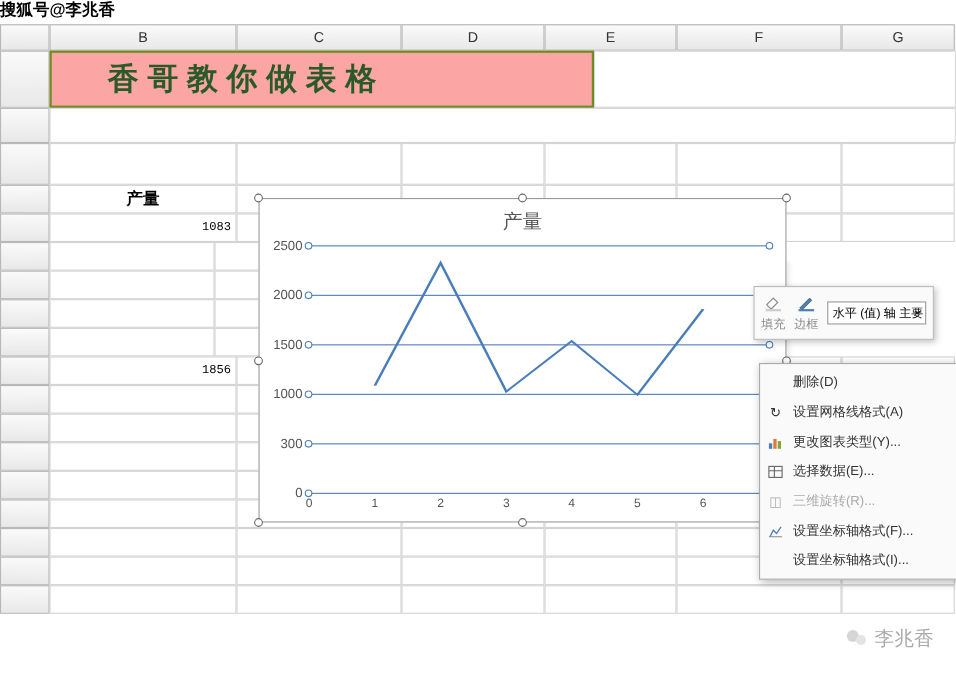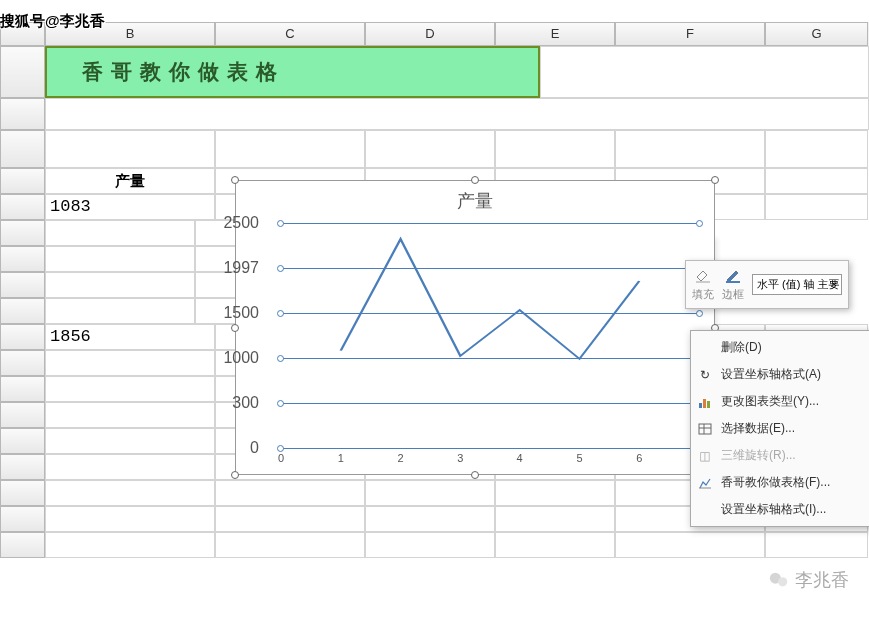--- a/index.html
+++ b/index.html
@@ -1,56 +1,56 @@
 <!DOCTYPE html>
 <html><head>
   <meta charset="utf-8">
   <style>
     * { margin: 0; padding: 0; box-sizing: border-box; }
     body { font-family: "Microsoft YaHei", Arial, sans-serif; background: #fff; width: 869px; height: 617px; overflow: hidden; position: relative; }
     
-    .watermark-top { position: absolute; top: 12px; left: 0; font-size: 15px; font-weight: bold; color: #000; text-shadow: 1px 1px 0 #fff, -1px -1px 0 #fff, 1px -1px 0 #fff, -1px 1px 0 #fff; z-index: 100; }
+    .watermark-top { position: absolute; top: 0; left: 0; font-size: 15px; font-weight: bold; color: #000; text-shadow: 1px 1px 0 #fff, -1px -1px 0 #fff, 1px -1px 0 #fff, -1px 1px 0 #fff; z-index: 100; }
     .watermark-bottom { position: absolute; bottom: 25px; right: 20px; color: #aaa; font-size: 18px; z-index: 100; display: flex; align-items: center; gap: 5px; }
     .watermark-bottom .wechat-icon { width: 22px; height: 22px; opacity: 0.4; }
     
     .spreadsheet { position: absolute; top: 22px; left: 0; width: 100%; border-collapse: collapse; }
     .col-headers { display: flex; height: 24px; background: #f0f0f0; }
     .col-header { border: 1px solid #b8b8b8; text-align: center; font-size: 13px; line-height: 22px; color: #333; background: linear-gradient(#fafafa, #e8e8e8); }
     .col-a { width: 45px; }
     .col-b { width: 170px; }
     .col-c { width: 150px; }
     .col-d { width: 130px; }
     .col-e { width: 120px; }
     .col-f { width: 150px; }
     .col-g { width: 103px; }
     
     .grid-area { position: relative; }
     .row { display: flex; height: 26px; }
     .cell { border: 1px solid #d4d4d4; font-size: 13px; line-height: 24px; padding: 0 4px; }
     
     .banner-row { display: flex; height: 52px; }
-    .banner { width: 495px; background: #86efac; border: 2px solid #6b8e23; display: flex; align-items: center; padding-left: 35px; font-size: 21px; font-weight: bold; color: #2a5a2a; letter-spacing: 8px; font-family: "SimHei", sans-serif; }
+    .banner { width: 495px; background: #fca5a5; border: 2px solid #6b8e23; display: flex; align-items: center; padding-left: 51px; font-size: 28px; font-weight: bold; color: #2a5a2a; letter-spacing: 8px; font-family: "SimHei", sans-serif; }
     
     .subtitle-cell { font-size: 17px; font-weight: bold; padding-left: 10px; height: 30px; line-height: 28px; }
     
     .data-header { text-align: center; font-size: 15px; font-weight: bold; }
-    .data-val { text-align: left; font-family: "Courier New", monospace; font-size: 17px; }
+    .data-val { text-align: right; font-family: "Courier New", monospace; font-size: 11px; }
     
     .chart-container { position: absolute; top: 180px; left: 235px; width: 480px; height: 295px; background: #fff; border: 1px solid #999; z-index: 10; }
     .sel-handle { position: absolute; width: 8px; height: 8px; background: #fff; border: 1px solid #666; border-radius: 50%; }
     .sh-tl { top: -5px; left: -5px; } .sh-tm { top: -5px; left: 50%; margin-left: -4px; } .sh-tr { top: -5px; right: -5px; }
     .sh-ml { top: 50%; left: -5px; margin-top: -4px; } .sh-mr { top: 50%; right: -5px; margin-top: -4px; }
     .sh-bl { bottom: -5px; left: -5px; } .sh-bm { bottom: -5px; left: 50%; margin-left: -4px; } .sh-br { bottom: -5px; right: -5px; }
     
     .chart-title-area { text-align: center; padding: 8px 0 5px; font-size: 18px; color: #555; }
     .plot-area { position: relative; margin: 5px 15px 10px 45px; height: 225px; }
     .gridline { position: absolute; left: 0; right: 0; border-top: 1px solid #ccc; }
     .gridline-sel { border-top: 1px solid #4a7ebb; }
     .gl-handle { position: absolute; width: 7px; height: 7px; background: #fff; border: 1px solid #4a7ebb; border-radius: 50%; top: -4px; }
-    .y-tick { position: absolute; right: 100%; margin-right: 22px; font-size: 16px; color: #555; transform: translateY(-50%); }
+    .y-tick { position: absolute; right: 100%; margin-right: 6px; font-size: 12px; color: #555; transform: translateY(-50%); }
     .x-tick { position: absolute; top: 100%; margin-top: 4px; font-size: 11px; color: #555; transform: translateX(-50%); }
     .data-line { position: absolute; top: 0; left: 0; width: 100%; height: 100%; }
     
     .mini-toolbar { position: absolute; top: 260px; left: 685px; background: #fafafa; border: 1px solid #bbb; box-shadow: 2px 2px 6px rgba(0,0,0,0.25); padding: 6px; display: flex; align-items: center; gap: 8px; z-index: 30; font-size: 11px; }
     .mt-btn { display: flex; flex-direction: column; align-items: center; gap: 2px; color: #888; }
     .mt-icon { width: 20px; height: 18px; display: flex; align-items: center; justify-content: center; }
     .mt-dropdown { border: 1px solid #999; padding: 2px 14px 2px 4px; font-size: 11px; background: #fff; position: relative; width: 90px; white-space: nowrap; overflow: hidden; }
     .mt-dropdown::after { content: '⌄'; position: absolute; right: 2px; top: 0; }
     
     .context-menu { position: absolute; top: 330px; left: 690px; width: 185px; background: #fafafa; border: 1px solid #aaa; box-shadow: 2px 2px 8px rgba(0,0,0,0.3); z-index: 30; font-size: 12px; padding: 3px 0; }
@@ -264,21 +264,21 @@
     <div class="gridline gridline-sel" style="top:80%">
         <span class="gl-handle" style="left:-4px"></span>
         <span class="gl-handle" style="right:-4px"></span>
       </div>
     <div class="gridline gridline-sel" style="top:100%">
         <span class="gl-handle" style="left:-4px"></span>
         <span class="gl-handle" style="right:-4px"></span>
       </div>
 
     <span class="y-tick" style="top:0%">2500</span>
-    <span class="y-tick" style="top:20%">1997</span>
+    <span class="y-tick" style="top:20%">2000</span>
     <span class="y-tick" style="top:40%">1500</span>
     <span class="y-tick" style="top:60%">1000</span>
     <span class="y-tick" style="top:80%">300</span>
     <span class="y-tick" style="top:100%">0</span>
 
     <span class="x-tick" style="left:0%">0</span>
     <span class="x-tick" style="left:14.3%">1</span>
     <span class="x-tick" style="left:28.6%">2</span>
     <span class="x-tick" style="left:42.9%">3</span>
     <span class="x-tick" style="left:57.1%">4</span>
@@ -313,21 +313,21 @@
   </div>
   <div class="mt-dropdown">水平 (值) 轴 主要</div>
 </div>
 
 <div class="context-menu">
   <div class="menu-item">
     <span>删除(D)</span>
   </div>
   <div class="menu-item">
     <span class="menu-icon">↻</span>
-    <span>设置坐标轴格式(A)</span>
+    <span>设置网格线格式(A)</span>
   </div>
   <div class="menu-item">
     <span class="menu-icon">
         <svg width="14" height="14" viewBox="0 0 14 14">
           <rect x="1" y="8" width="3" height="5" fill="#4a7ebb"></rect>
           <rect x="5" y="4" width="3" height="9" fill="#d97e3e"></rect>
           <rect x="9" y="6" width="3" height="7" fill="#8aa336"></rect>
         </svg>
       </span>
     <span>更改图表类型(Y)...</span>
@@ -346,21 +346,21 @@
     <span class="menu-icon">◫</span>
     <span>三维旋转(R)...</span>
   </div>
   <div class="menu-item">
     <span class="menu-icon">
         <svg width="14" height="14" viewBox="0 0 14 14">
           <path d="M2 12 L5 6 L8 9 L12 3" fill="none" stroke="#4a7ebb" stroke-width="1.2"></path>
           <line x1="1" y1="12" x2="13" y2="12" stroke="#888"></line>
         </svg>
       </span>
-    <span>香哥教你做表格(F)...</span>
+    <span>设置坐标轴格式(F)...</span>
   </div>
   <div class="menu-item">
     <span>设置坐标轴格式(I)...</span>
   </div>
 </div>
 
 <div class="watermark-bottom">
   <svg class="wechat-icon" viewBox="0 0 24 24">
       <circle cx="8" cy="10" r="6" fill="#999"></circle>
       <circle cx="16" cy="14" r="5" fill="#bbb"></circle>

